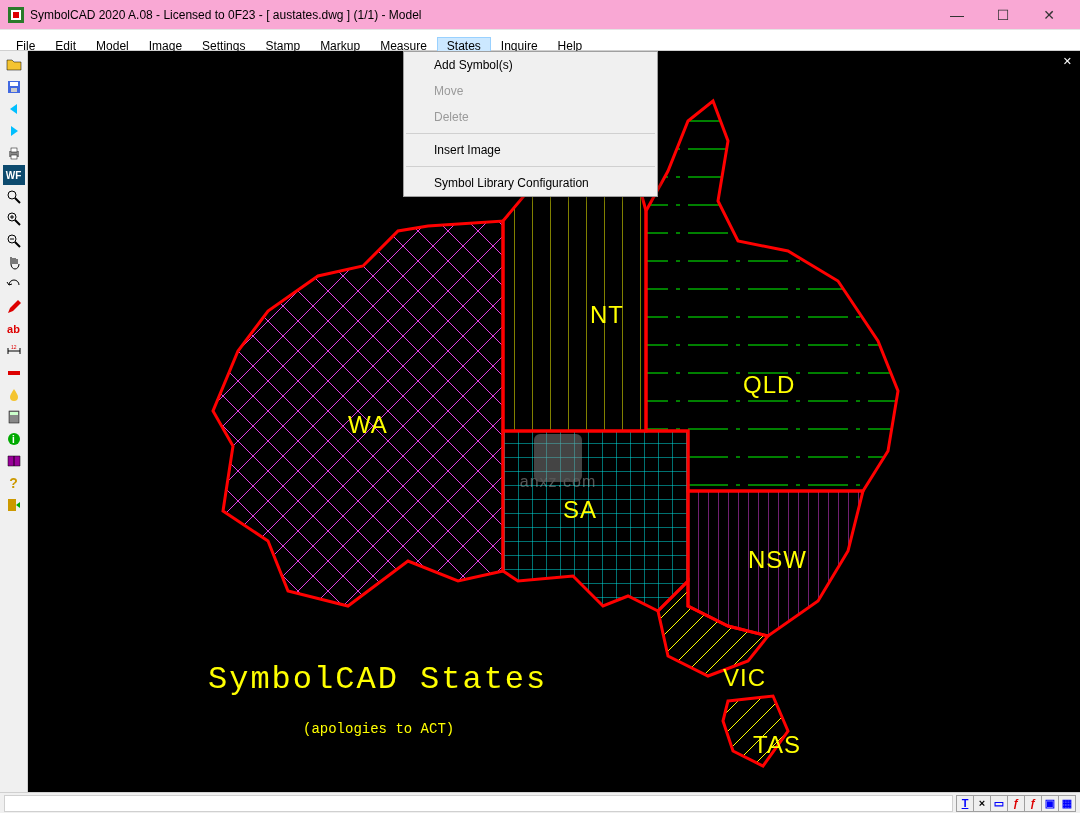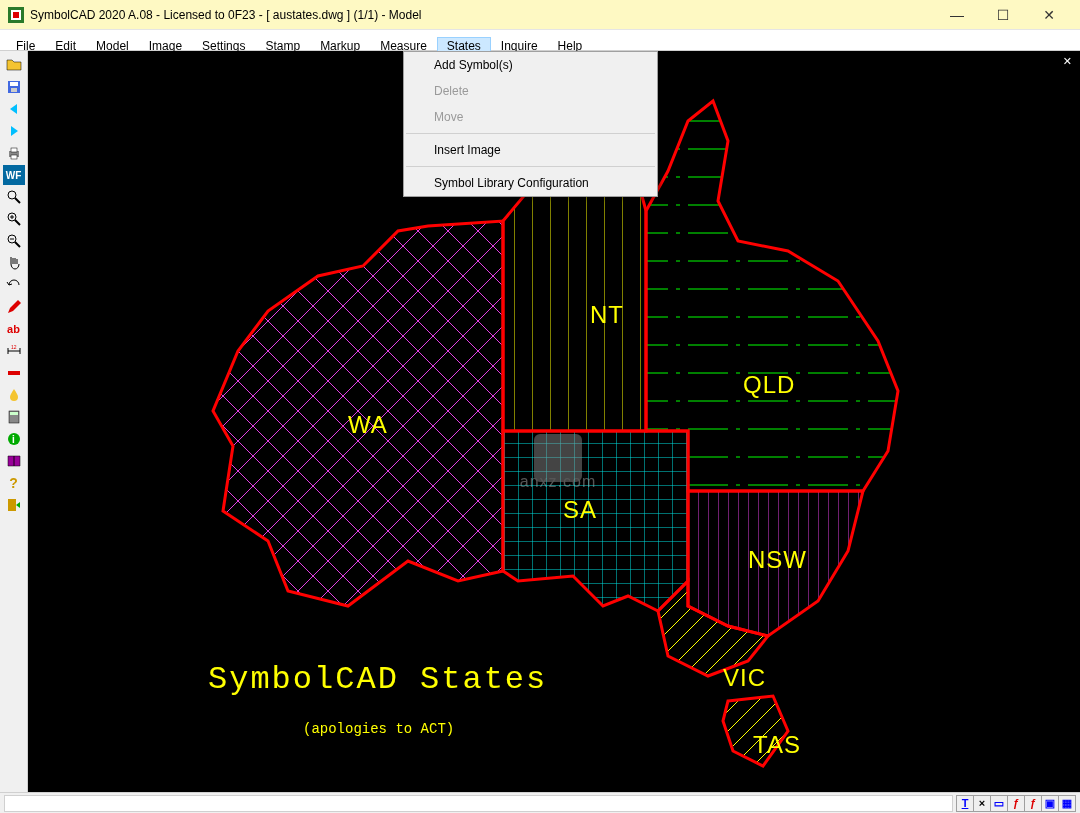--- a/index.html
+++ b/index.html
@@ -1,19 +1,19 @@
 <!DOCTYPE html>
 <html><head>
 <meta charset="utf-8">
 <style>
 * { margin:0; padding:0; box-sizing:border-box; font-family:"Microsoft YaHei",Tahoma,sans-serif; }
 body { background:#fff; width:1080px; height:813px; overflow:hidden; }
 
 
-.titlebar { height:30px; background:#fef9c3; display:flex; align-items:center; padding:0 8px; border-bottom:1px solid #e5e5e5; }
+.titlebar { height:30px; background:#f9a8d4; display:flex; align-items:center; padding:0 8px; border-bottom:1px solid #e5e5e5; }
 .titlebar .app-icon { width:16px; height:16px; margin-right:6px; }
 .titlebar .title { font-size:12px; color:#000; flex:1; }
 .titlebar .wbtn { width:46px; height:30px; display:flex; align-items:center; justify-content:center; font-size:14px; color:#333; }
 
 
 .menubar { height:21px; display:flex; align-items:center; padding:0 6px; font-size:12px; color:#000; border-bottom:1px solid #d0d0d0; position:relative; }
 .menubar .mitem { padding:2px 10px; cursor:default;margin-top:12px; }
 .menubar .mitem.active { background:#cce8ff; border:1px solid #99d1ff; padding:1px 9px; }
 
 
@@ -73,22 +73,22 @@
   <div class="mitem">Stamp</div>
   <div class="mitem">Markup</div>
   <div class="mitem">Measure</div>
   <div class="mitem active">States</div>
   <div class="mitem">Inquire</div>
   <div class="mitem">Help</div>
 </div>
 
 <div class="dropdown">
   <div class="ditem">Add Symbol(s)</div>
+  <div class="ditem disabled">Move</div>
   <div class="ditem disabled">Delete</div>
-  <div class="ditem disabled">Move</div>
   <div class="dsep"></div>
   <div class="ditem">Insert Image</div>
   <div class="dsep"></div>
   <div class="ditem">Symbol Library Configuration</div>
 </div>
 
 <div class="workarea">
 
   <div class="toolbar">
     <div class="tbtn">
@@ -113,21 +113,21 @@
           <path d="M5 3l7 5-7 5z" fill="#00bfff"></path>
         </svg>
       </div>
     <div class="tbtn">
         <svg viewBox="0 0 16 16">
           <rect x="3" y="6" width="10" height="6" fill="#888"></rect>
           <rect x="5" y="3" width="6" height="4" fill="#fff" stroke="#000" stroke-width=".5"></rect>
           <rect x="5" y="10" width="6" height="4" fill="#fff" stroke="#000" stroke-width=".5"></rect>
         </svg>
       </div>
-    <div class="tbtn" style="font-weight:bold;font-size:10px;background:#0369a1;color:#fff;">WF</div>
+    <div class="tbtn" style="font-weight:bold;font-size:10px;background:#0c4a6e;color:#fff;">WF</div>
     <div class="tbtn">
         <svg viewBox="0 0 16 16">
           <circle cx="6" cy="6" r="4" fill="none" stroke="#000"></circle>
           <line x1="9" y1="9" x2="14" y2="14" stroke="#000" stroke-width="2"></line>
         </svg>
       </div>
     <div class="tbtn">
         <svg viewBox="0 0 16 16">
           <circle cx="6" cy="6" r="4" fill="none" stroke="#000"></circle>
           <line x1="9" y1="9" x2="14" y2="14" stroke="#000" stroke-width="2"></line>

